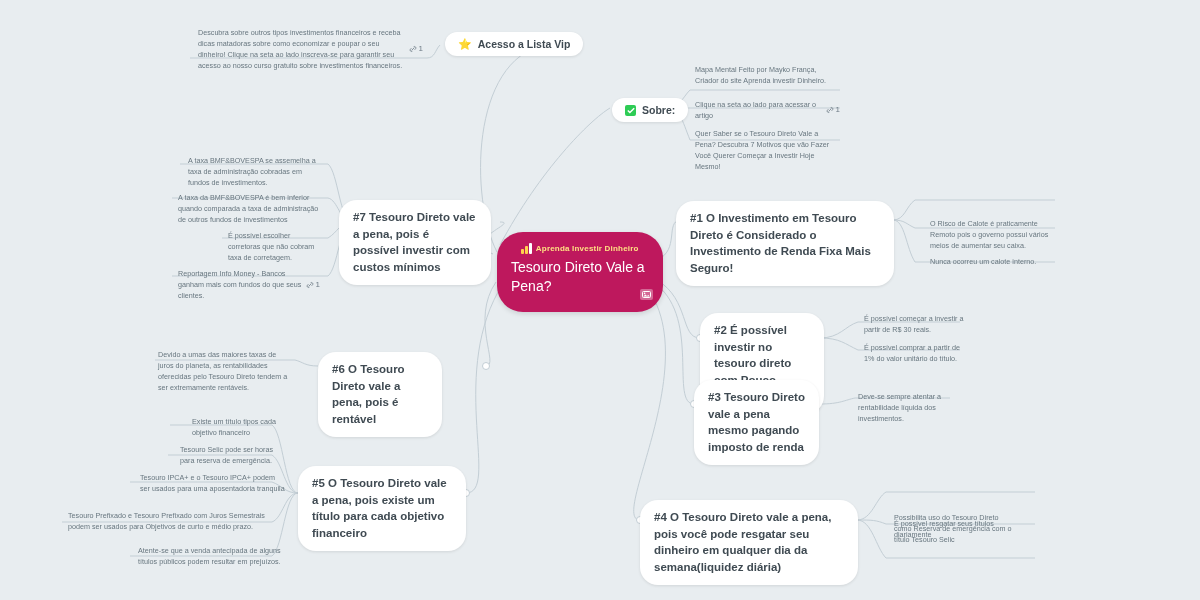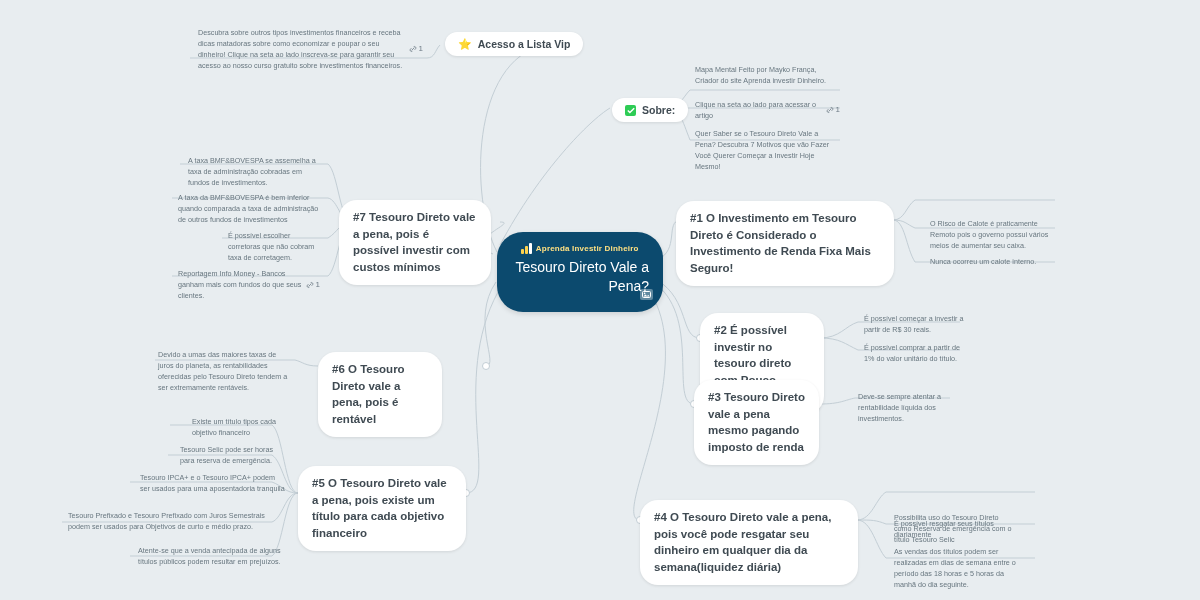--- a/index.html
+++ b/index.html
@@ -12,26 +12,26 @@
     color:#5b6b76;
   }
   #canvas{position:absolute;left:0;top:0;width:1200px;height:600px;}
   svg.links{position:absolute;left:0;top:0;width:1200px;height:600px;pointer-events:none;}
 
   
   .node{position:absolute;box-sizing:border-box;}
 
   
   .central{
-    background:#0c4a6e;
+    background:#be185d;
     border-radius:26px;
     color:#fff;
     width:166px;
     padding:10px 14px 16px 14px;
-    text-align:right;
+    text-align:left;
     box-shadow:0 2px 5px rgba(0,0,0,.12);
   }
   .central .logo{
     display:flex;align-items:center;justify-content:center;gap:4px;
     margin-bottom:4px;
   }
   .central .logo .bars{display:flex;align-items:flex-end;gap:1.5px;height:12px;}
   .central .logo .bars i{display:block;width:2.5px;background:#ffd24d;border-radius:1px;}
   .central .logo .bars i:nth-child(1){height:5px;}
   .central .logo .bars i:nth-child(2){height:8px;}
@@ -267,25 +267,20 @@
   <div class="leaf" style="left:894px;top:483px;width:120px;margin-top:35px;">
     <div class="row">
         <span class="txt">É possível resgatar seus títulos diariamente</span>
       </div>
   </div>
   <div class="leaf" style="left:894px;top:512px;width:120px;">
     <div class="row">
         <span class="txt">Possibilita uso do Tesouro Direto como Reserva de emergência com o título Tesouro Selic</span>
       </div>
   </div>
-  <div class="leaf" style="left:894px;top:546px;width:125px;">
-    <div class="row">
-        <span class="txt">As vendas dos títulos podem ser realizadas em dias de semana entre o período das 18 horas e 5 horas da manhã do dia seguinte.</span>
-      </div>
-  </div>
 
   <div class="node pill" style="left:298px;top:466px;width:168px;">
     <span>#5 O Tesouro Direto vale a pena, pois existe um título para cada objetivo financeiro</span>
   </div>
   <div class="leaf" style="left:192px;top:416px;width:100px;">
     <div class="row">
         <span class="txt">Existe um título tipos cada objetivo financeiro</span>
       </div>
   </div>
   <div class="leaf" style="left:180px;top:444px;width:104px;">

